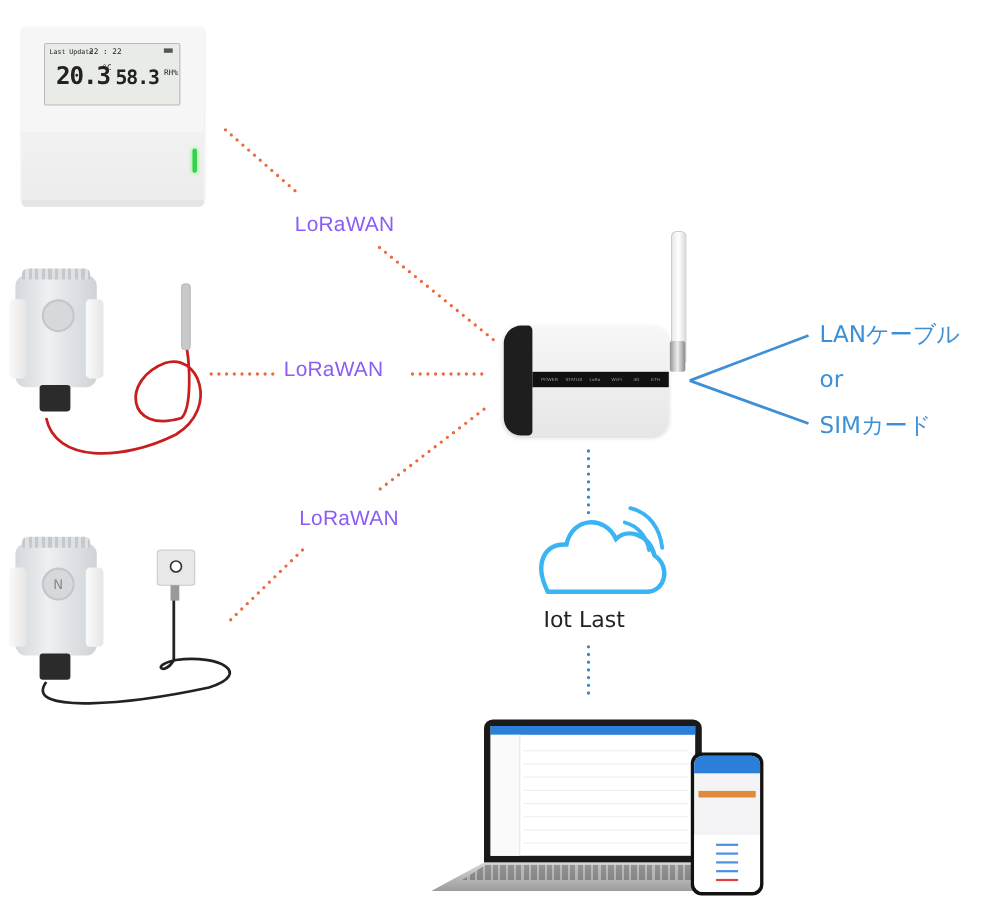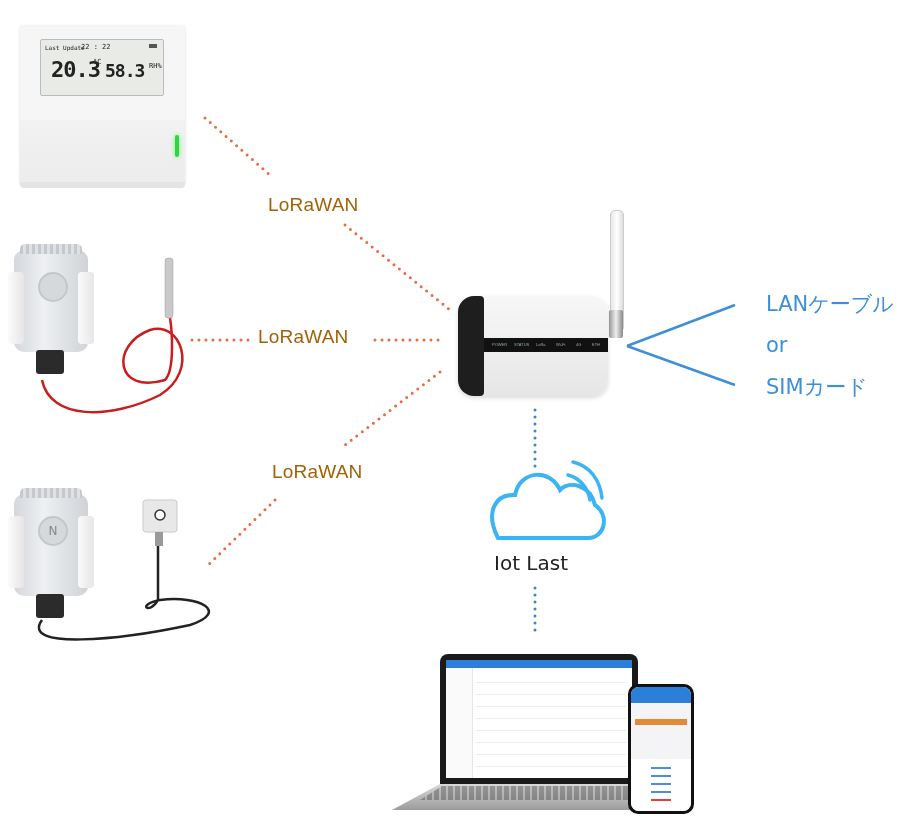--- a/index.html
+++ b/index.html
@@ -1,20 +1,20 @@
 <!DOCTYPE html>
 <html><head>
 <meta charset="utf-8">
 <style>
   html, body { margin:0; padding:0; background:#ffffff; }
   body { width:900px; height:830px; position:relative; overflow:hidden; font-family:"DejaVu Sans", sans-serif; }
   .abs { position:absolute; }
   svg.lines { position:absolute; left:0; top:0; width:900px; height:830px; }
-  .lora { color:#a16207; font-size:19px; position:absolute; font-family:"Liberation Sans", sans-serif; letter-spacing:0.2px; }
-  .bluetxt { color:#3d8fd6; font-size:21px; position:absolute; font-family:"DejaVu Sans", sans-serif;margin-left:21px; }
+  .lora { color:#8b5cf6; font-size:19px; position:absolute; font-family:"Liberation Sans", sans-serif; letter-spacing:0.2px; }
+  .bluetxt { color:#3d8fd6; font-size:21px; position:absolute; font-family:"DejaVu Sans", sans-serif; }
   .cloudtxt { color:#222; font-size:20px; position:absolute; font-family:"DejaVu Sans", sans-serif; }
 
   
   .thermo { left:20px; top:25px; width:165px; height:160px; background:linear-gradient(#fafafa,#ececec); border-radius:4px; box-shadow:0 1px 3px rgba(0,0,0,0.15); }
   .thermo .bezel { position:absolute; left:0; top:0; width:165px; height:95px; background:#f6f6f6; }
   .thermo .lcd { position:absolute; left:20px; top:14px; width:122px; height:55px; background:#e9ebe7; border:1px solid #b9bcb9; border-radius:2px; font-family:"DejaVu Sans Mono", monospace; color:#222; }
   .thermo .lcd .lu { position:absolute; left:4px; top:4px; font-size:6px; }
   .thermo .lcd .tm { position:absolute; left:40px; top:3px; font-size:7px; }
   .thermo .lcd .bat { position:absolute; right:6px; top:4px; width:8px; height:4px; background:#555; }
   .thermo .lcd .temp { position:absolute; left:10px; top:17px; font-size:22px; font-weight:bold; letter-spacing:-1px; }

